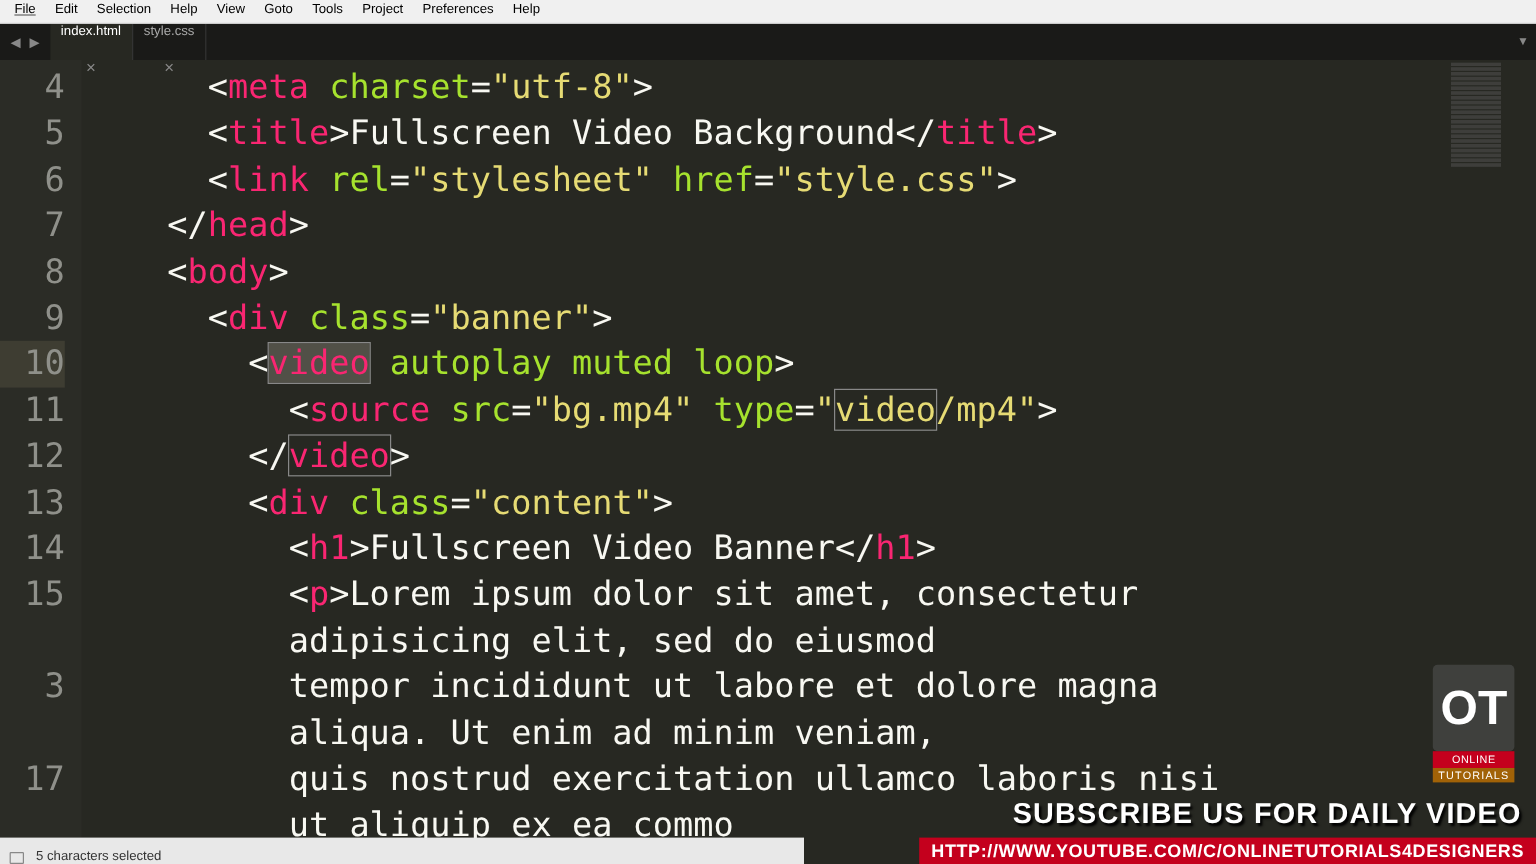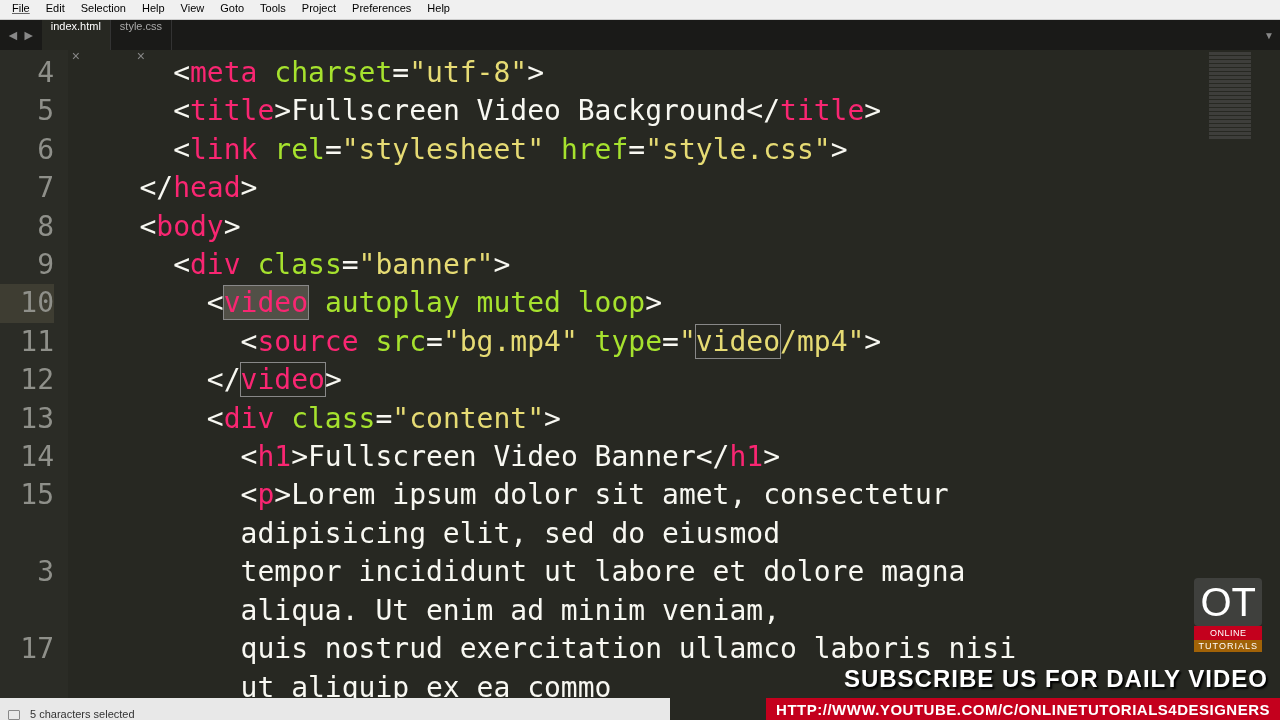--- a/index.html
+++ b/index.html
@@ -181,24 +181,24 @@
 .logo-ot {
   position: absolute;
   right: 18px;
   bottom: 68px;
   text-align: center;
   color: #fff;
   font-family: Arial, sans-serif;
 }
 .logo-ot .big {
   font-size: 40px;
-  font-weight: 400;
+  font-weight: 700;
   line-height: 1;
   background: rgba(80,80,80,0.6);
-  padding: 4px 6px;
+  padding: 16px 6px;
   border-radius: 4px;
 }
 .logo-ot .small {
   font-size: 9px;
   background: #c4001d;
   padding: 2px 4px;
   letter-spacing: 0.5px;
 }
 .logo-ot .small2 {
   font-size: 9px;

